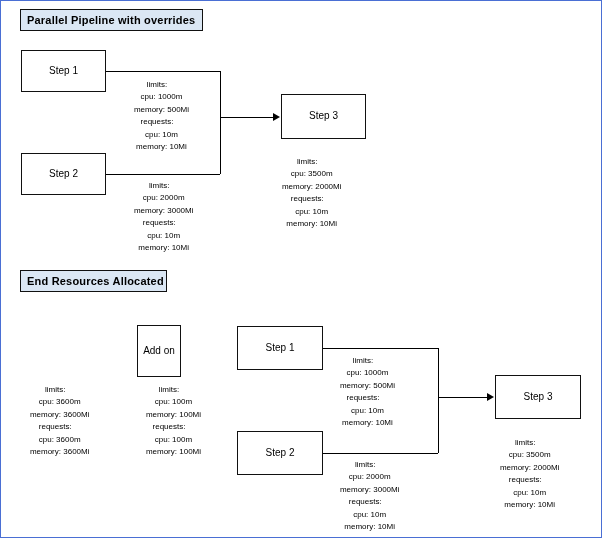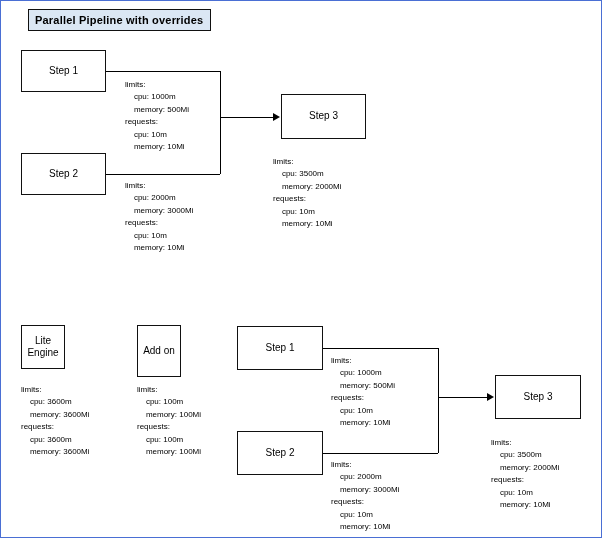--- a/index.html
+++ b/index.html
@@ -42,20 +42,21 @@
     box-sizing: border-box;
     text-align: center;
     line-height: 1.25;
   }
   .res {
     position: absolute;
     font-size: 8px;
     color: #000000;
     line-height: 1.55;
     white-space: pre;
+    text-align: center;
   }
   .line {
     position: absolute;
     background: #000000;
   }
   .hline { height: 1px; }
   .vline { width: 1px; }
   .arrow-head {
     position: absolute;
     width: 0;
@@ -63,21 +64,21 @@
     border-top: 4px solid transparent;
     border-bottom: 4px solid transparent;
     border-left: 7px solid #000000;
   }
 </style>
 </head>
 <body>
 
 <div id="canvas">
 
-  <div class="title-box" style="left:19px; top:8px; width:183px; height:22px;margin-left:8px;">Parallel Pipeline with  overrides</div>
+  <div class="title-box" style="left:19px; top:8px; width:183px; height:22px;">Parallel Pipeline with  overrides</div>
 
   <div class="node" style="left:20px; top:49px; width:85px; height:42px;">Step 1</div>
 
   <div class="node" style="left:20px; top:152px; width:85px; height:42px;">Step 2</div>
 
   <div class="node" style="left:280px; top:93px; width:85px; height:45px;">Step 3</div>
 
   <div class="line hline" style="left:105px; top:70px; width:114px;"></div>
   <div class="line vline" style="left:219px; top:70px; height:103px;"></div>
 
@@ -100,23 +101,22 @@
     cpu: 10m
     memory: 10Mi</div>
 
   <div class="res" style="left:272px; top:155px;">limits:
     cpu: 3500m
     memory: 2000Mi
 requests:
     cpu: 10m
     memory: 10Mi</div>
 
+  <div class="title-box" style="left:19px; top:269px; width:147px; height:22px;">End Resources Allocated</div>
 
-  <div class="node" style="left:20px; top:324px; width:44px; height:44px; white-space:pre;">Lite
-Engine</div>
 
   <div class="node" style="left:136px; top:324px; width:44px; height:52px;">Add on</div>
 
   <div class="node" style="left:236px; top:325px; width:86px; height:44px;">Step 1</div>
 
   <div class="node" style="left:236px; top:430px; width:86px; height:44px;">Step 2</div>
 
   <div class="node" style="left:494px; top:374px; width:86px; height:44px;">Step 3</div>
 
   <div class="line hline" style="left:322px; top:347px; width:115px;"></div>

